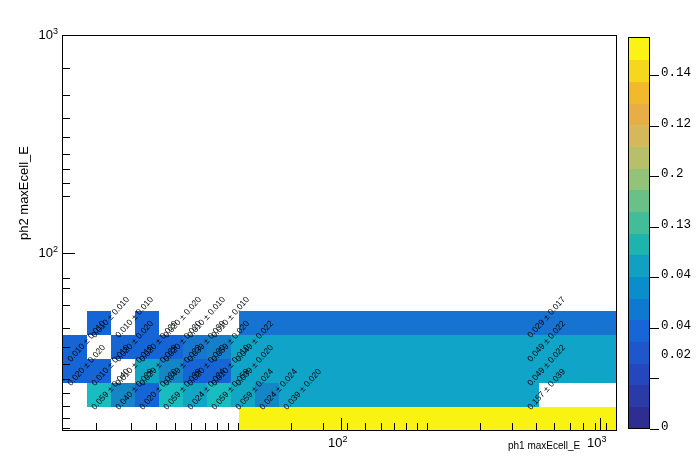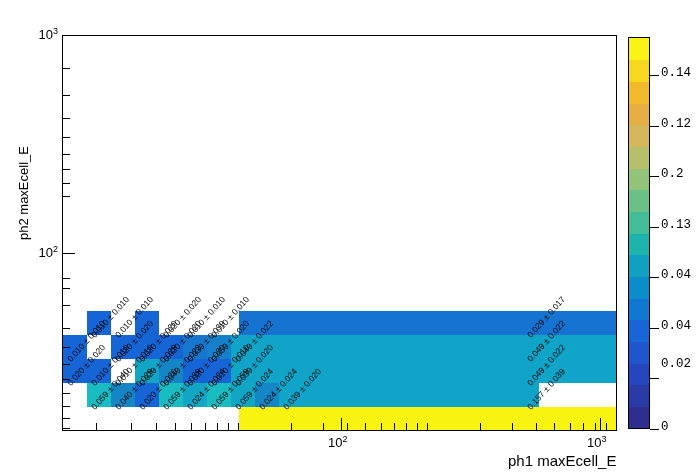--- a/index.html
+++ b/index.html
@@ -16,21 +16,21 @@
   #plotclip{position:absolute;left:0;top:0;width:100%;height:100%;overflow:hidden;}
   .cell{position:absolute;box-sizing:border-box;}
   .celltxt{position:absolute;font-size:8.5px;white-space:nowrap;
            transform-origin:0 0;transform:rotate(-48deg);color:#000;}
 
   
   #ylabel{position:absolute;left:-2px;top:40px;width:200px;
           font-size:13px;text-align:left;
           transform-origin:0 0;transform:rotate(-90deg) translate(-200px,18px);
           white-space:nowrap;}
-  #xlabel{position:absolute;left:508px;top:452px;font-size:15px;white-space:nowrap;}
+  #xlabel{position:absolute;left:508px;top:440px;font-size:10px;white-space:nowrap;}
 
   .ytick{position:absolute;left:62px;border-top:1.1px solid #000;}
   .xtick{position:absolute;top:0px;border-left:1.1px solid #000;}
   .ylab{position:absolute;font-size:13px;text-align:right;white-space:nowrap;}
   .xlab{position:absolute;font-size:13px;white-space:nowrap;}
   .sup{font-size:9px;vertical-align:super;}
 
   
   #palette{position:absolute;left:628px;top:37px;width:22px;height:392px;
            border:1px solid #000;box-sizing:border-box;overflow:hidden;}
@@ -182,21 +182,21 @@
       <div class="plab" style="top: 116.592px;">0.12</div>
       <div class="ptick" style="top: 176.16px;"></div>
       <div class="plab" style="top: 167.16px;">0.2</div>
       <div class="ptick" style="top: 226.728px;"></div>
       <div class="plab" style="top: 217.728px;">0.13</div>
       <div class="ptick" style="top: 277.296px;"></div>
       <div class="plab" style="top: 268.296px;">0.04</div>
       <div class="ptick" style="top: 327.864px;"></div>
       <div class="plab" style="top: 318.864px;">0.04</div>
       <div class="ptick" style="top: 378.432px;"></div>
-      <div class="plab" style="top: 357px;">0.02</div>
+      <div class="plab" style="top: 348px;">0.02</div>
       <div class="ptick" style="top: 429px;"></div>
       <div class="plab" style="top: 420px;">0</div>
     </div>
 
   <div id="palette">
       <div class="pband" style="background: rgb(46, 46, 145); height: 22.2667px; top: 368.333px;"></div>
       <div class="pband" style="background: rgb(42, 59, 168); height: 22.2667px; top: 346.667px;"></div>
       <div class="pband" style="background: rgb(37, 71, 189); height: 22.2667px; top: 325px;"></div>
       <div class="pband" style="background: rgb(31, 86, 204); height: 22.2667px; top: 303.333px;"></div>
       <div class="pband" style="background: rgb(22, 102, 216); height: 22.2667px; top: 281.667px;"></div>

